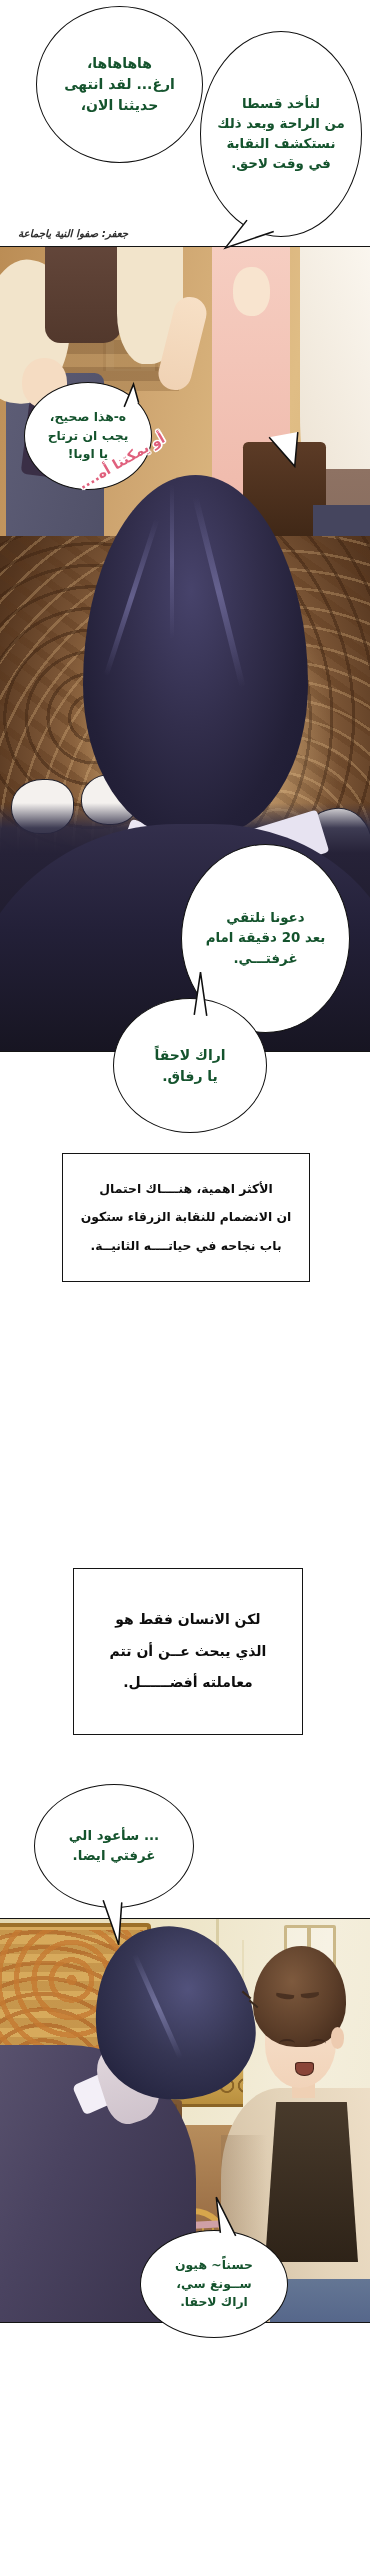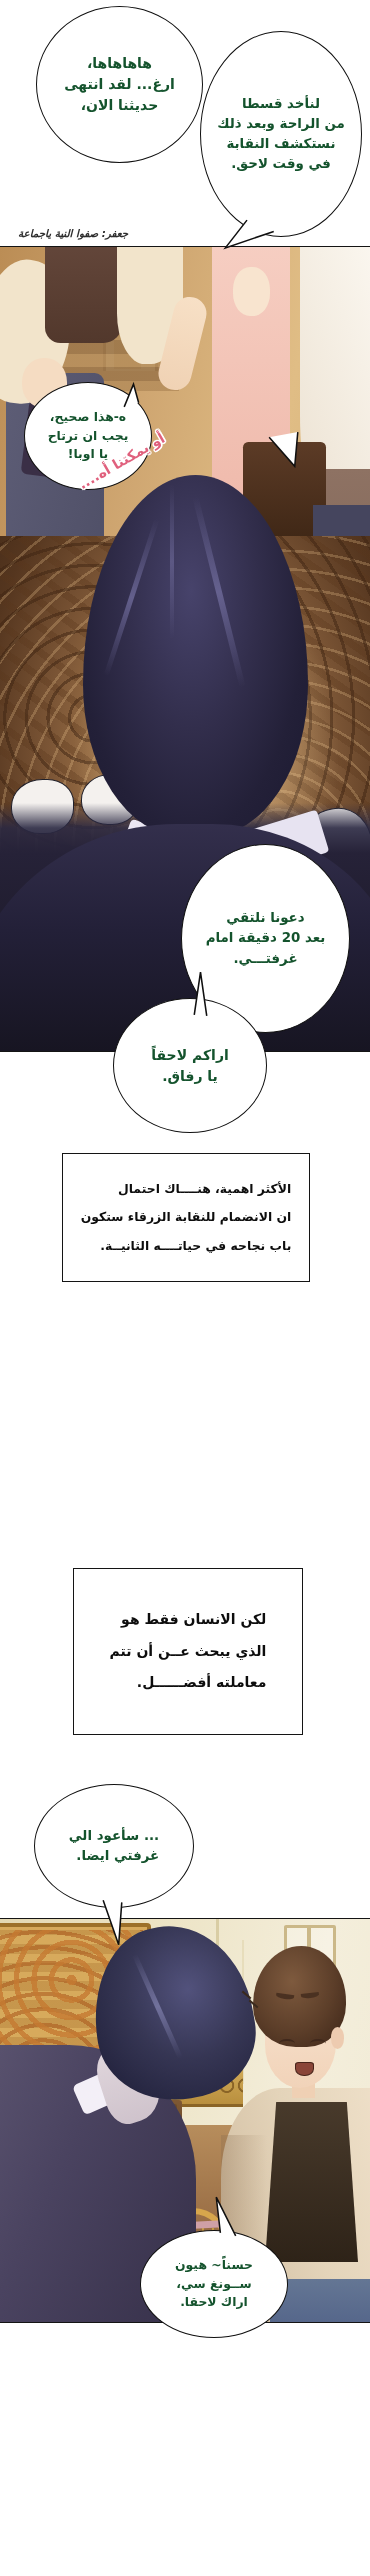--- a/index.html
+++ b/index.html
@@ -8,21 +8,21 @@
   .s{position:absolute;display:block;}
   
   .bubble{position:absolute;background:#ffffff;border:1.5px solid #101010;border-radius:50%;
           display:flex;align-items:center;justify-content:center;z-index:6;}
   .btxt{white-space:pre-line;text-align:center;font-weight:700;color:#14532d;direction:rtl;
         line-height:1.5;}
   .tail{position:absolute;z-index:7;}
   
   .cap{position:absolute;background:#ffffff;border:1.5px solid #141414;box-sizing:border-box;
        display:flex;align-items:center;justify-content:center;z-index:6;}
-  .captxt{white-space:pre-line;text-align:right;font-weight:700;color:#0d0d0d;direction:rtl;}
+  .captxt{white-space:pre-line;text-align:center;font-weight:700;color:#0d0d0d;direction:rtl;}
   
   .credit{position:absolute;left:18px;top:227px;direction:rtl;font-size:10.3px;font-weight:700;
           color:#2e2e2e;white-space:nowrap;z-index:5;font-style:italic;}
   
   .sfx{position:absolute;left:57px;top:453px;width:129px;transform:rotate(-30deg);
        direction:rtl;text-align:center;font-size:14px;font-weight:700;z-index:8;
        text-shadow:-1px -1px 0 #fff,1px -1px 0 #fff,-1px 1px 0 #fff,1px 1px 0 #fff,
                    0 -1.5px 0 #fff,0 1.5px 0 #fff,-1.5px 0 0 #fff,1.5px 0 0 #fff;}
   
   .panel{position:absolute;left:0;width:371px;box-sizing:border-box;overflow:hidden;
@@ -227,30 +227,30 @@
 
   <div class="sfx" style="color: rgb(224, 96, 125);">أو يمكتنا أه....</div>
 
   <div class="bubble" style="left:181px;top:844px;width:167px;height:187px;">
     <span class="btxt" style="font-size:13.4px;">دعونا نلتقي
 بعد 20 دقيقة امام
 غرفتـــي.</span>
   </div>
 
   <div class="bubble" style="left:113px;top:998px;width:152px;height:133px;">
-    <span class="btxt" style="font-size:14px;">اراكم لاحقاً
+    <span class="btxt" style="font-size:14px;">اراك لاحقاً
 يا رفاق.</span>
   </div>
   <svg class="tail" style="left:189px;top:968px;" width="23" height="52" viewBox="0 0 44 100">
     <polygon points="10,90 34,92 22,8" fill="#ffffff"></polygon>
     <polyline points="10,90 22,8 34,92" fill="none" stroke="#101010" stroke-width="3"></polyline>
   </svg>
 
   <div class="bubble" style="left:34px;top:1784px;width:158px;height:122px;">
-    <span class="btxt" style="font-size:13.4px;text-align:right;">... سأعود الي
+    <span class="btxt" style="font-size:13.4px;">... سأعود الي
 غرفتي ايضا.</span>
   </div>
   <svg class="tail" style="left:98px;top:1896px;" width="31" height="52" viewBox="0 0 60 100">
     <polygon points="10,8 46,12 40,94" fill="#ffffff"></polygon>
     <polyline points="10,8 40,94 46,12" fill="none" stroke="#101010" stroke-width="3"></polyline>
   </svg>
 
   <div class="bubble" style="left:140px;top:2230px;width:146px;height:106px;">
     <span class="btxt" style="font-size:12.4px;">حسناً~ هيون
 ســونغ سي،

